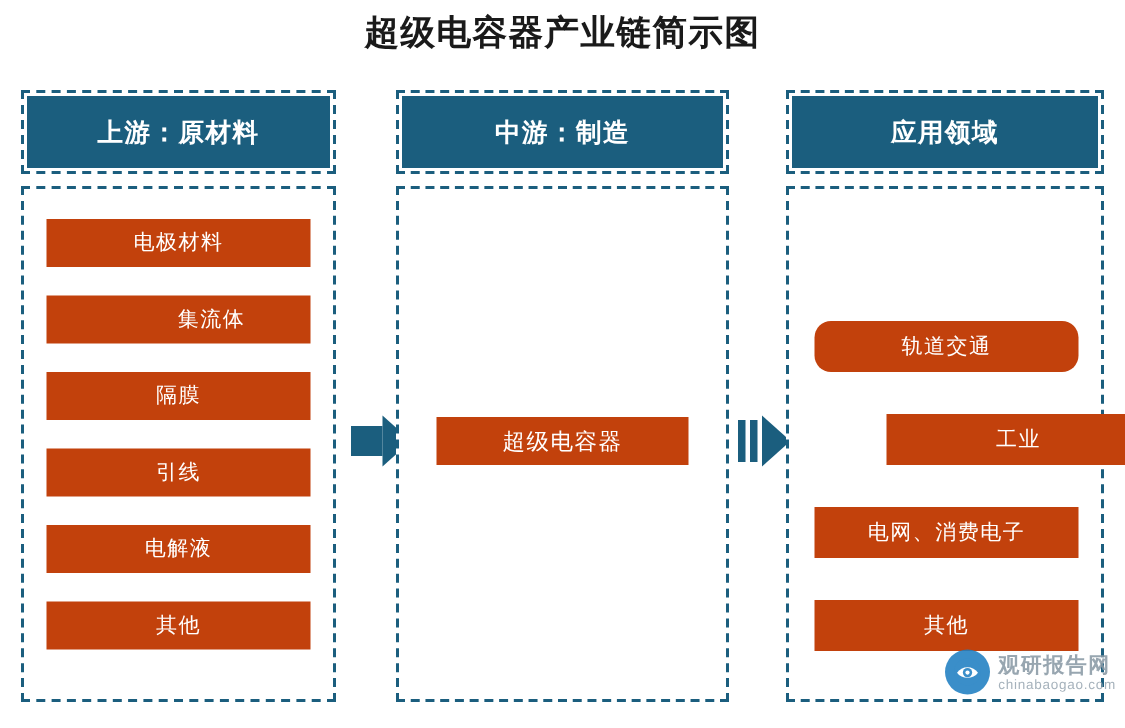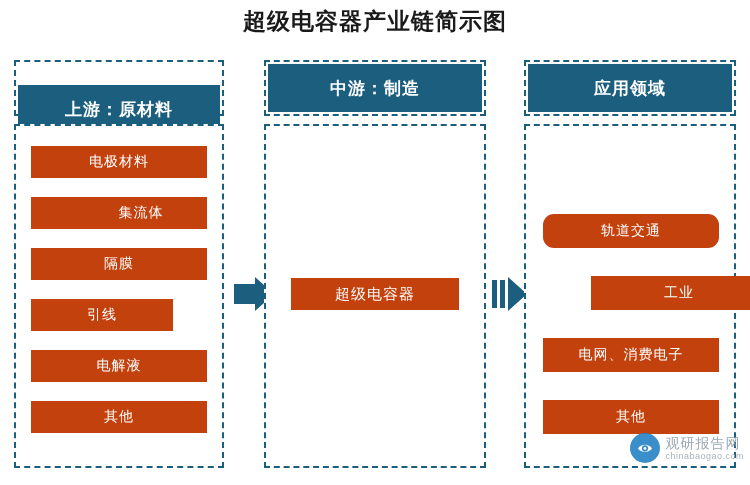--- a/index.html
+++ b/index.html
@@ -108,44 +108,44 @@
   }
   .wm-logo svg { display: block; }
   .wm-text {
     display: flex;
     flex-direction: column;
     line-height: 1.15;
   }
   .wm-cn {
     font-size: 14px;
     color: #8a9aa6;
-    font-weight: normal;
+    font-weight: bold;
     letter-spacing: 1px;
   }
   .wm-en {
     font-size: 9px;
     color: #9aa8b3;
     letter-spacing: 0.5px;
   }
 </style>
 </head>
 <body>
 
 <div class="page">
 
   <div class="title">超级电容器产业链简示图</div>
 
   <div class="hdr-dash" style="left:14px; top:60px; width:210px; height:56px;"></div>
-  <div class="col-header" style="left:18px; top:64px; width:202px; height:48px;margin-top:21px;">上游：原材料</div>
+  <div class="col-header" style="left:18px; top:64px; width:202px; height:48px;">上游：原材料</div>
   <div class="col-body" style="left:14px; top:124px; width:210px; height:344px;"></div>
 
   <div class="chip" style="left:31px; top:146px; width:176px; height:32px;">电极材料</div>
   <div class="chip" style="left:31px; top:197px; width:176px; height:32px;padding-left:44px;">集流体</div>
   <div class="chip" style="left:31px; top:248px; width:176px; height:32px;">隔膜</div>
-  <div class="chip" style="left:31px; top:299px; width:142px; height:32px;">引线</div>
+  <div class="chip" style="left:31px; top:299px; width:176px; height:32px;">引线</div>
   <div class="chip" style="left:31px; top:350px; width:176px; height:32px;">电解液</div>
   <div class="chip" style="left:31px; top:401px; width:176px; height:32px;">其他</div>
 
   <div>
     <div class="arrow-shaft" style="left:234px; top:284px; width:21px; height:20px;"></div>
     <div class="arrow-head" style="left:255px; top:277px;"></div>
   </div>
 
   <div class="hdr-dash" style="left:264px; top:60px; width:222px; height:56px;"></div>
   <div class="col-header" style="left:268px; top:64px; width:214px; height:48px;">中游：制造</div>

